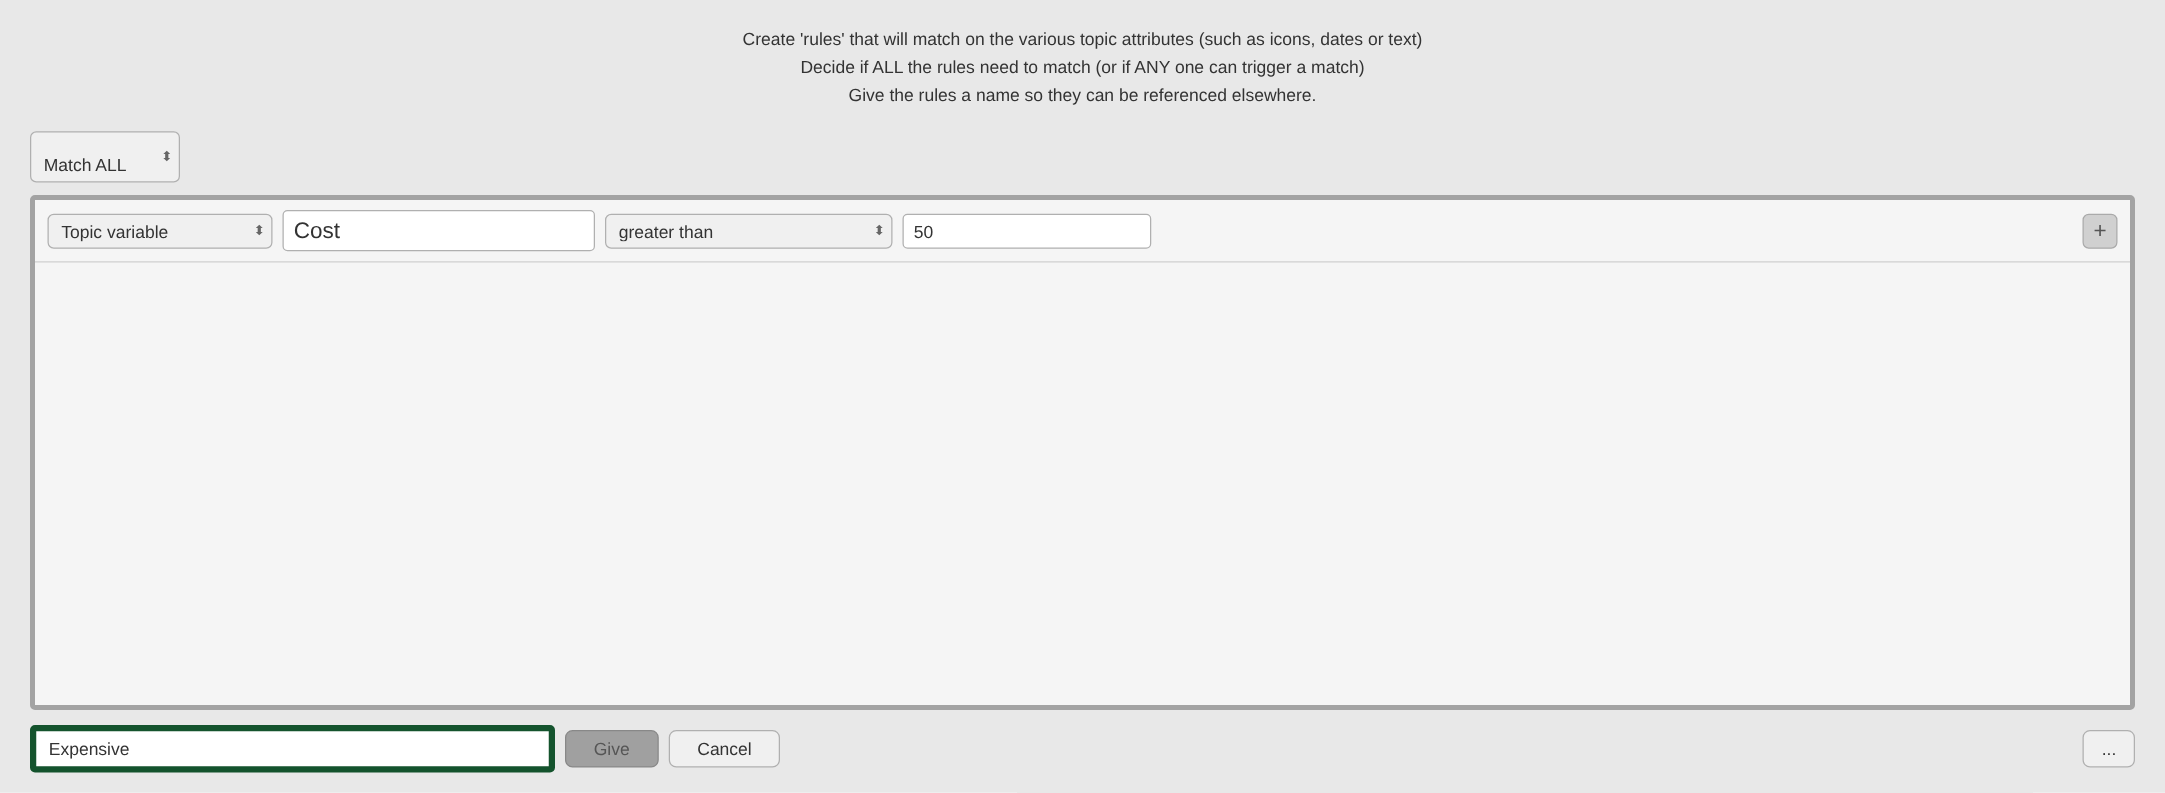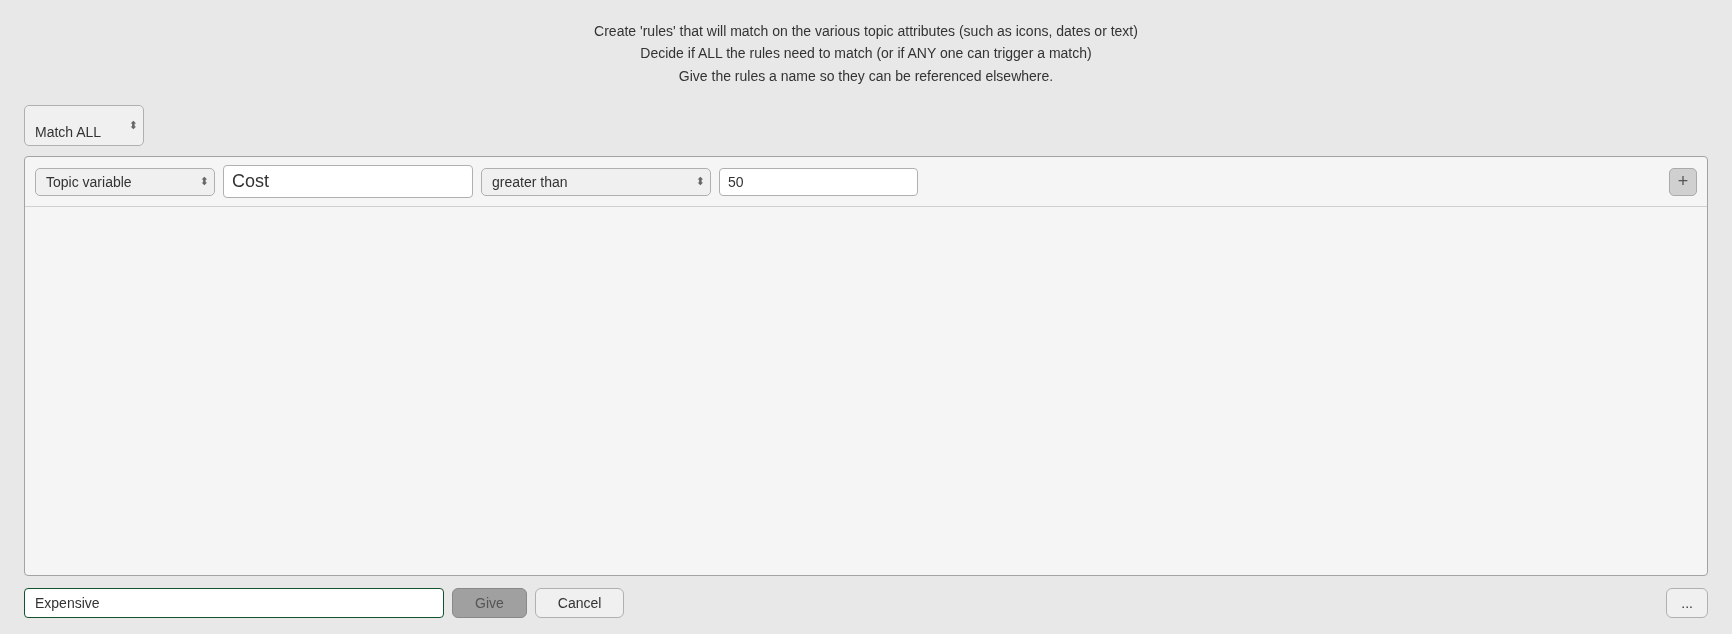--- a/index.html
+++ b/index.html
@@ -60,21 +60,21 @@
     .match-select-wrapper::after {
       content: '⬍';
       position: absolute;
       right: 6px;
       pointer-events: none;
       font-size: 11px;
       color: #666;
     }
 
     .rules-container {
-      border: 1px solid #a3a3a3;
+      border: 4px solid #a3a3a3;
       background: #f5f5f5;
       border-radius: 4px;
       flex: 1;
       min-height: 0;
       overflow-y: auto;
       margin-bottom: 12px;
     }
 
     .rule-row {
       display: flex;
@@ -183,21 +183,21 @@
       min-height: 200px;
     }
 
     .bottom-bar {
       display: flex;
       align-items: center;
       gap: 8px;
     }
 
     .name-input {
-      border: 1px solid #14532d;
+      border: 5px solid #14532d;
       border-radius: 4px;
       background: #fff;
       padding: 6px 10px;
       font-size: 14px;
       color: #333;
       flex: 1;
       max-width: 420px;
       outline: none;
     }
 

